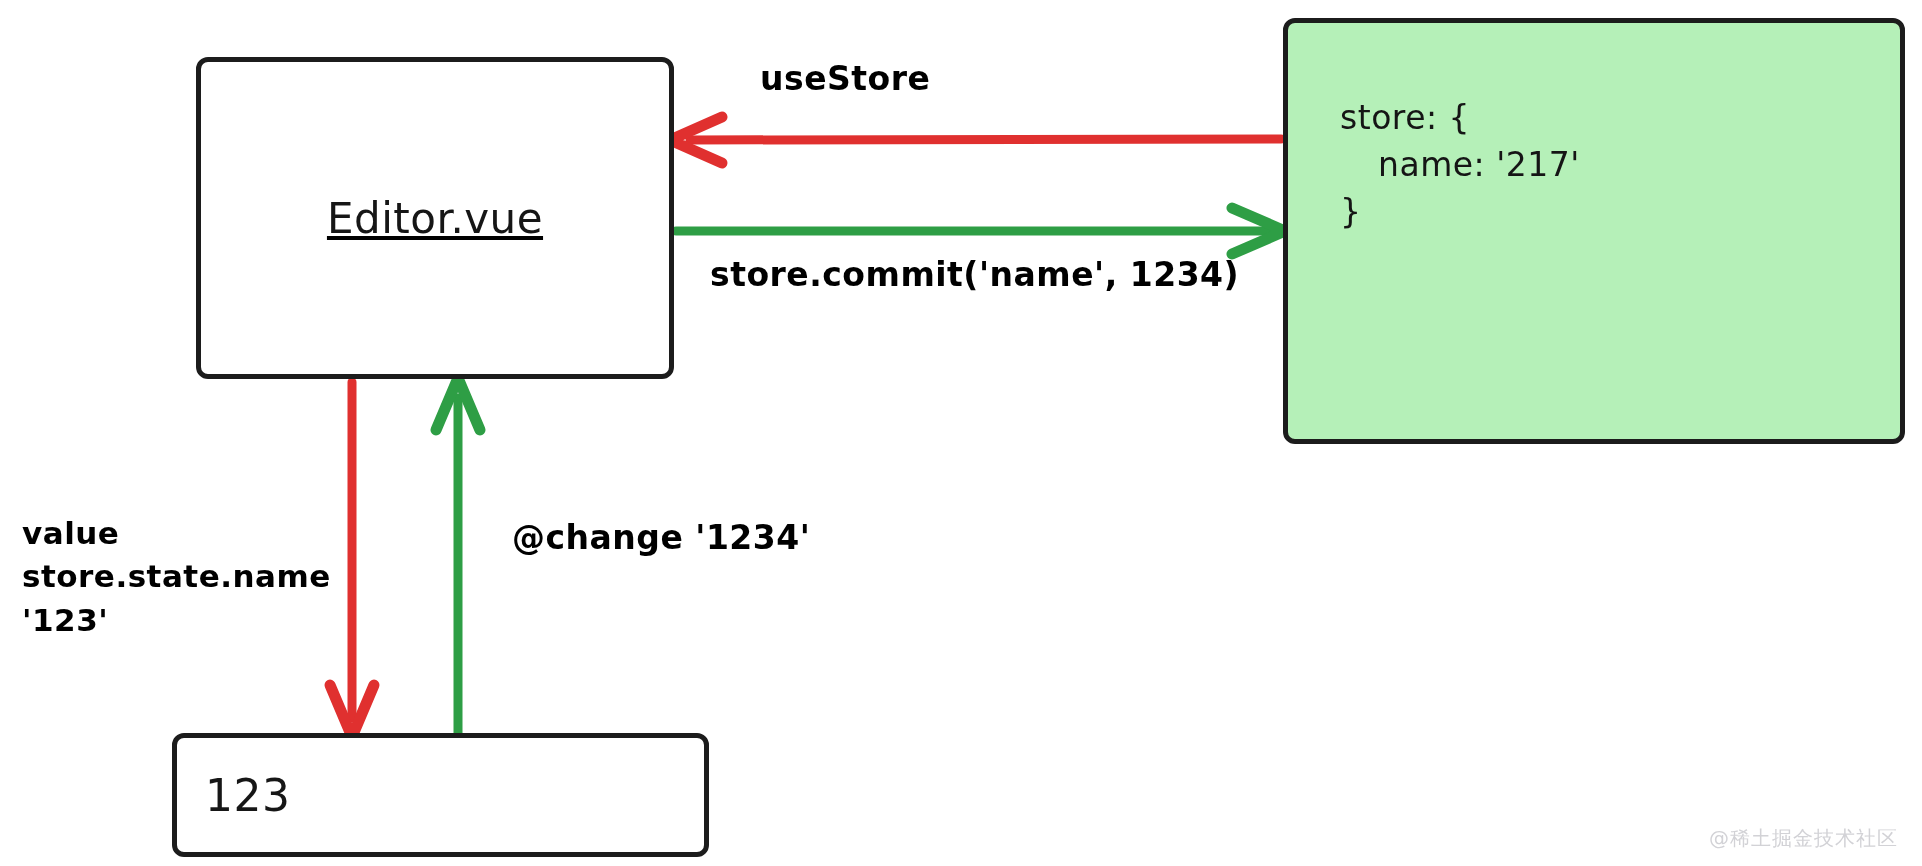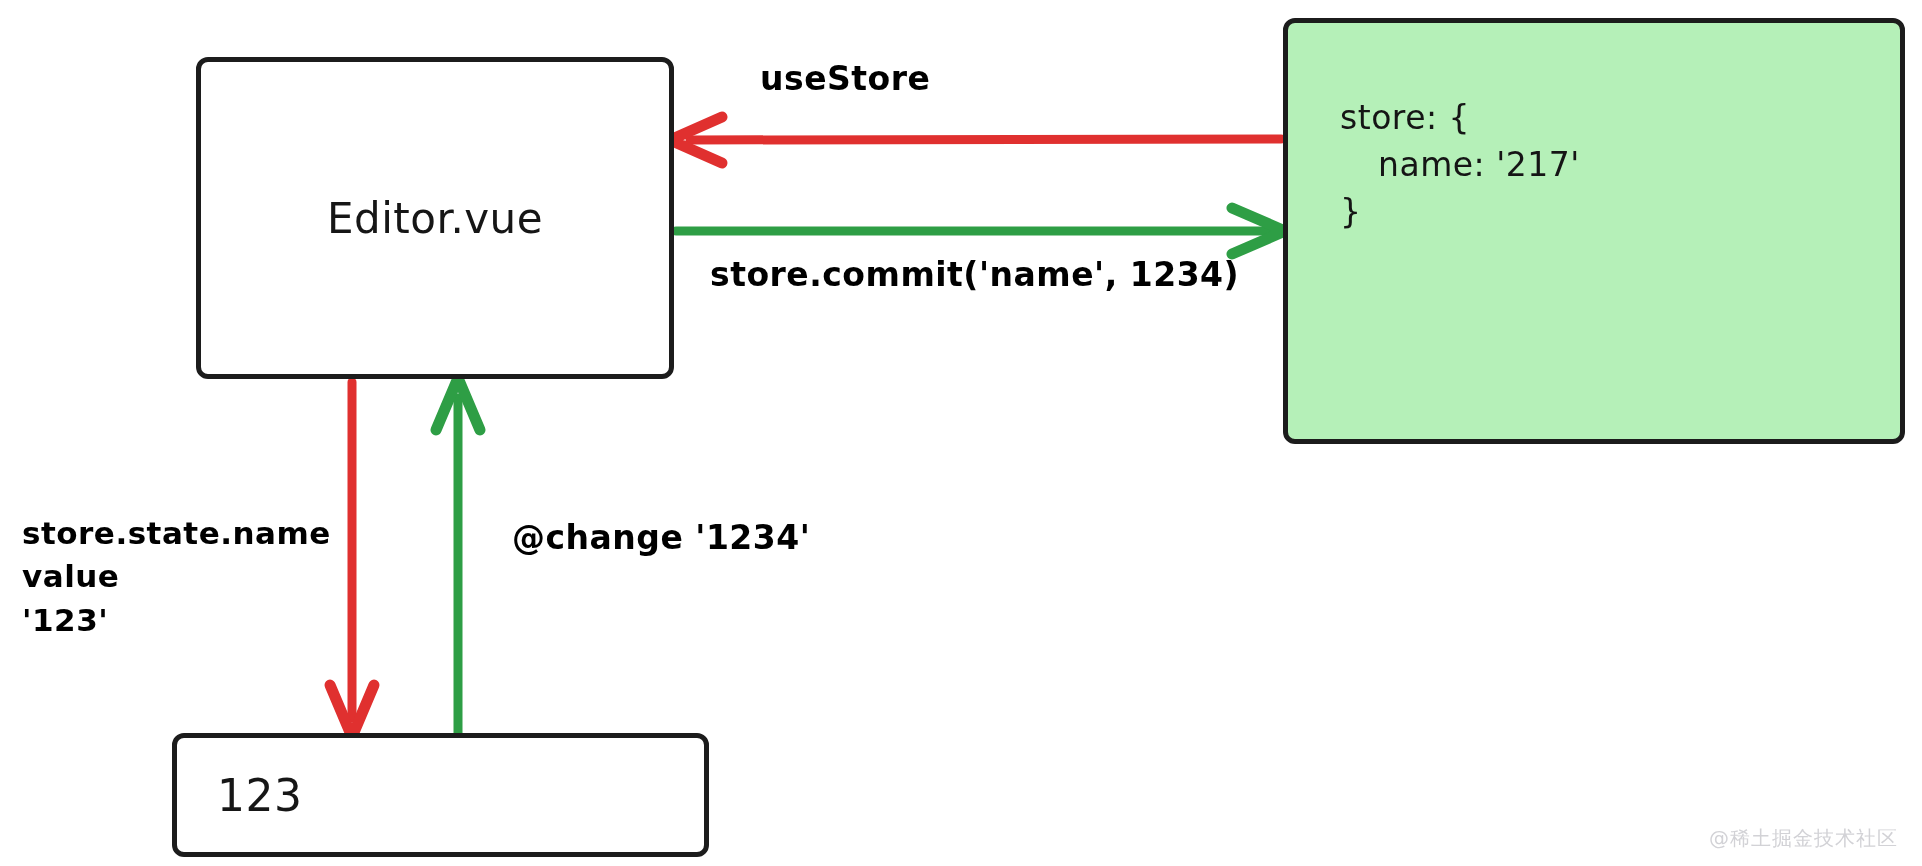--- a/index.html
+++ b/index.html
@@ -33,20 +33,21 @@
     background: #ffffff;
   }
   #editor-box {
     left: 196px;
     top: 57px;
     width: 478px;
     height: 322px;
     display: flex;
     align-items: center;
     justify-content: center;
+    text-decoration: underline;
   }
   #editor-label {
     font-size: 42px;
     color: #161616;
     white-space: nowrap;
   }
   #store-box {
     left: 1283px;
     top: 18px;
     width: 622px;
@@ -54,21 +55,20 @@
     background: #b5f0b8;
     padding: 72px 0 0 52px;
   }
   #input-box {
     left: 172px;
     top: 733px;
     width: 537px;
     height: 124px;
     display: flex;
     align-items: center;
-    padding-left: 12px;
   }
   #input-value {
     font-size: 44px;
     color: #161616;
     margin-left: 28px;
     white-space: nowrap;
   }
   
   .code-line {
     font-size: 33px;
@@ -161,20 +161,20 @@
     <span class="hand" id="input-value">123</span>
   </div>
 
   <div class="hand edge-label" id="label-usestore">useStore</div>
 
   <div class="hand edge-label" id="label-commit">store.commit('name', 1234)</div>
 
   <div class="hand edge-label" id="label-change">@change '1234'</div>
 
   <div class="hand edge-label" id="label-value">
+    <div>value</div>
     <div>store.state.name</div>
-    <div>value</div>
     <div>'123'</div>
   </div>
 
   <div id="watermark">@稀土掘金技术社区</div>
 
 </div>
 
 </body></html>

